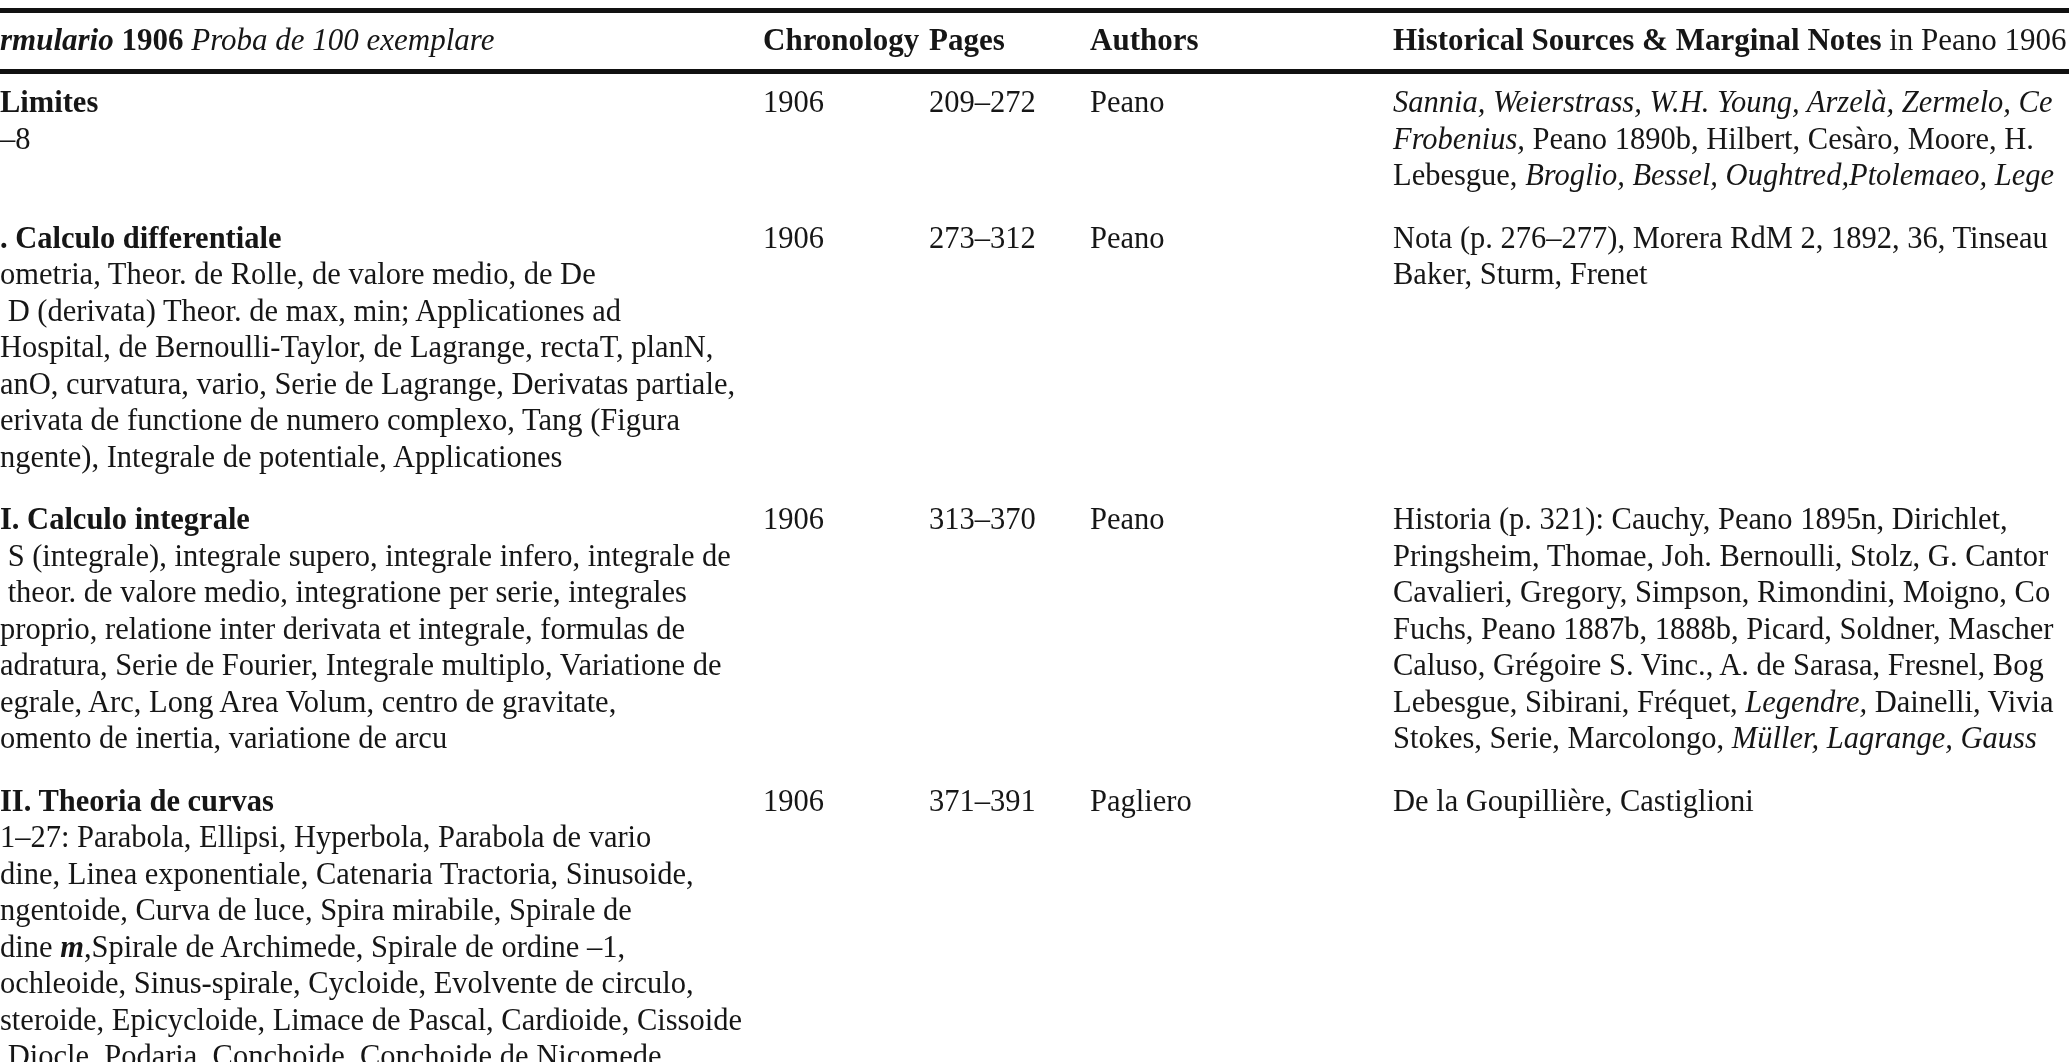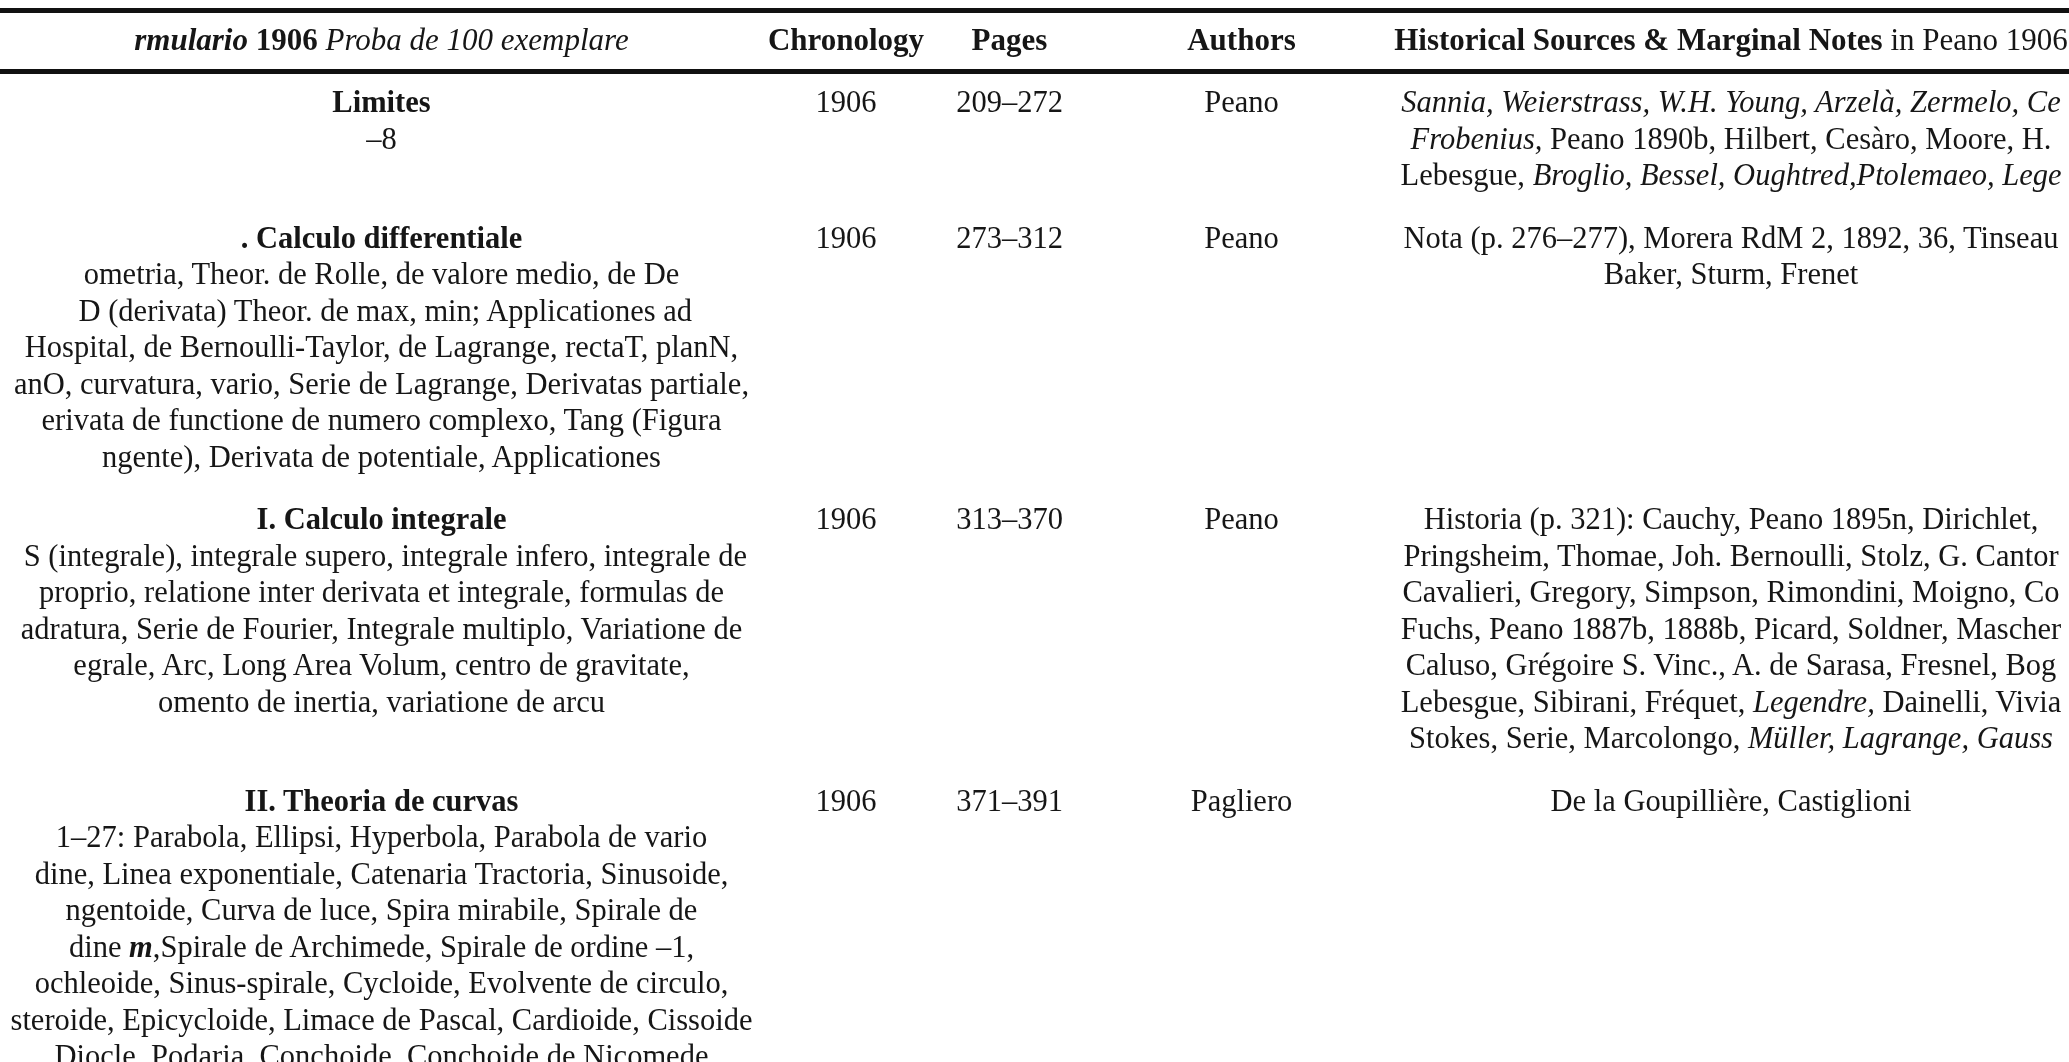--- a/index.html
+++ b/index.html
@@ -37,21 +37,21 @@
 
   .table-body {
     position: absolute;
     top: 84px;
     left: 0;
     width: 2069px;
     font-size: 30.5px;
     line-height: 36.5px;
   }
   .row { margin-bottom: 26px; }
-  .cell { overflow: visible; text-align: center; }
+  .cell { overflow: visible; }
   .line { white-space: pre; }
 
   .bd { font-weight: bold; }
   .it { font-style: italic; }
 </style>
 </head>
 <body>
 
 <div class="page">
   <div class="rule rule-top"></div>
@@ -88,40 +88,41 @@
         </div>
       </div>
       <div class="row grid-cols">
         <div class="cell">
           <div class="line"><span class="bd">. Calculo differentiale</span></div>
           <div class="line"><span>ometria, Theor. de Rolle, de valore medio, de De</span></div>
           <div class="line"><span> D (derivata) Theor. de max, min; Applicationes ad</span></div>
           <div class="line"><span>Hospital, de Bernoulli-Taylor, de Lagrange, rectaT, planN,</span></div>
           <div class="line"><span>anO, curvatura, vario, Serie de Lagrange, Derivatas partiale,</span></div>
           <div class="line"><span>erivata de functione de numero complexo, Tang (Figura</span></div>
-          <div class="line"><span>ngente), Derivata de potentiale, Applicationes</span></div>
+          <div class="line"><span>ngente), Integrale de potentiale, Applicationes</span></div>
         </div>
         <div class="cell">
           <div class="line"><span>1906</span></div>
         </div>
         <div class="cell">
           <div class="line"><span>273–312</span></div>
         </div>
         <div class="cell">
           <div class="line"><span>Peano</span></div>
         </div>
         <div class="cell">
           <div class="line"><span>Nota (p. 276–277), Morera RdM 2, 1892, 36, Tinseau</span></div>
           <div class="line"><span>Baker, Sturm, Frenet</span></div>
         </div>
       </div>
       <div class="row grid-cols">
         <div class="cell">
           <div class="line"><span class="bd">I. Calculo integrale</span></div>
           <div class="line"><span> S (integrale), integrale supero, integrale infero, integrale de</span></div>
+          <div class="line"><span> theor. de valore medio, integratione per serie, integrales</span></div>
           <div class="line"><span>proprio, relatione inter derivata et integrale, formulas de</span></div>
           <div class="line"><span>adratura, Serie de Fourier, Integrale multiplo, Variatione de</span></div>
           <div class="line"><span>egrale, Arc, Long Area Volum, centro de gravitate,</span></div>
           <div class="line"><span>omento de inertia, variatione de arcu</span></div>
         </div>
         <div class="cell">
           <div class="line"><span>1906</span></div>
         </div>
         <div class="cell">
           <div class="line"><span>313–370</span></div>

